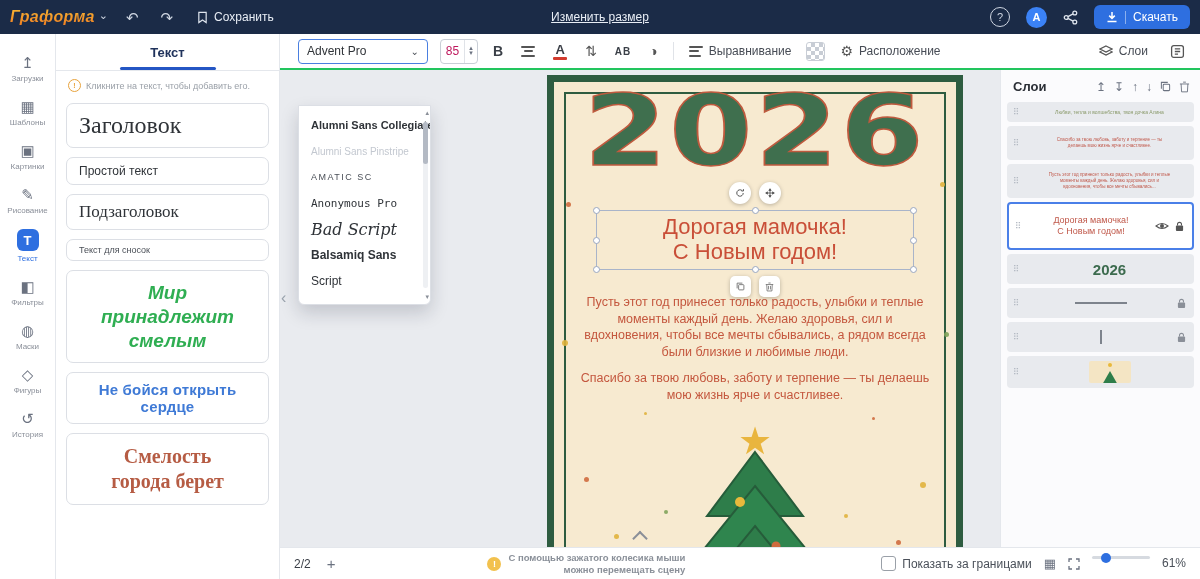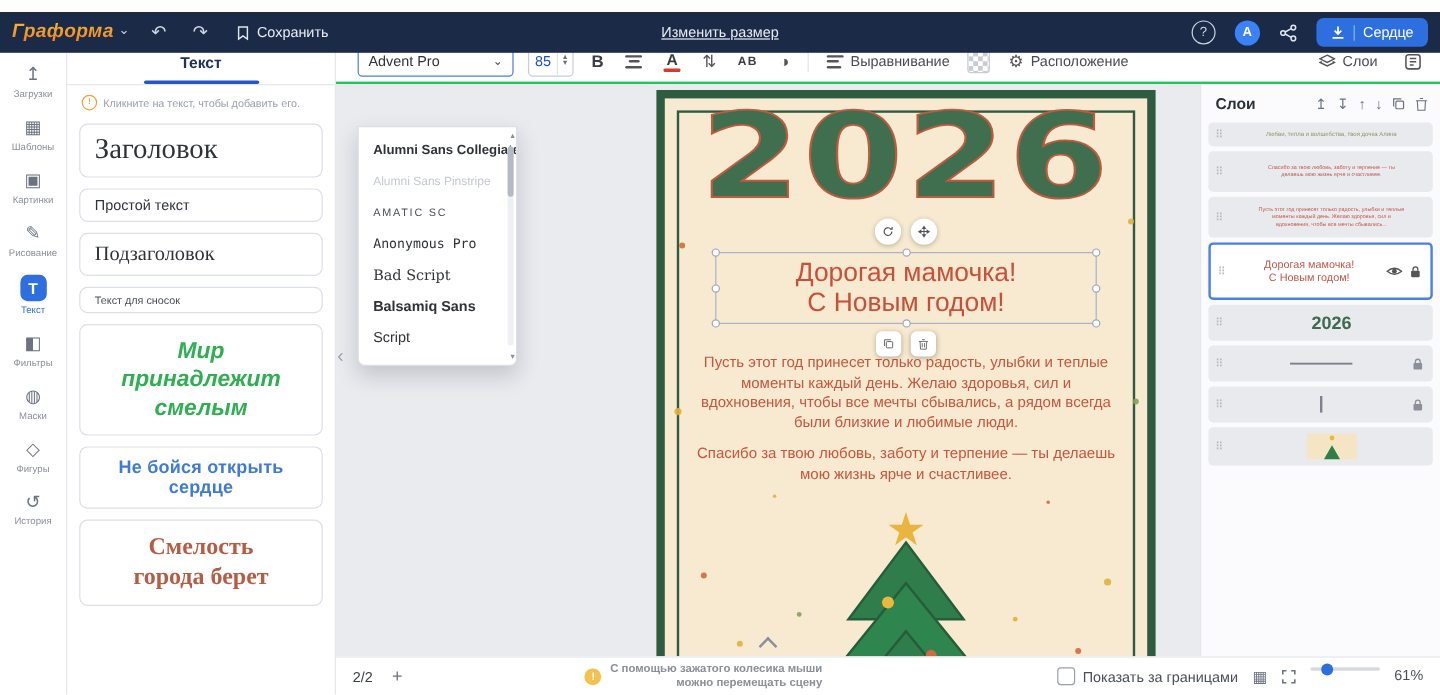--- a/index.html
+++ b/index.html
@@ -1,20 +1,20 @@
 <!DOCTYPE html>
 <html><head>
 <meta charset="utf-8">
 <style>
   html,body{margin:0;padding:0;}
   body{width:1200px;height:579px;overflow:hidden;font-family:"Liberation Sans",sans-serif;background:#fff;position:relative;}
   .app{position:absolute;inset:0;}
 
   
-  .topbar{position:absolute;left:0;top:10px;width:1200px;height:34px;background:#1b2b47;display:flex;align-items:center;padding:0 10px;box-sizing:border-box;z-index:60;}
+  .topbar{position:absolute;left:0;top:0;width:1200px;height:34px;background:#1b2b47;display:flex;align-items:center;padding:0 10px;box-sizing:border-box;z-index:60;}
   .tb-left{display:flex;align-items:center;gap:14px;}
   .logo{display:flex;align-items:center;gap:4px;cursor:pointer;}
   .logo-text{font-style:italic;font-weight:bold;font-size:16px;background:linear-gradient(180deg,#f7b733,#ef7d23);-webkit-background-clip:text;background-clip:text;color:transparent;letter-spacing:0.3px;}
   .logo-caret{color:#cfd6e2;font-size:11px;line-height:1;margin-top:-3px;}
   .tb-icon-btn{background:none;border:none;color:#cfd6e2;font-size:15px;cursor:pointer;padding:2px 4px;line-height:1;}
   .save-btn{display:flex;align-items:center;gap:6px;background:none;border:none;color:#e8edf5;font-size:12px;cursor:pointer;}
   .tb-center{position:absolute;left:0;right:0;top:0;height:34px;display:flex;align-items:center;justify-content:center;pointer-events:none;}
   .resize-link{color:#e8edf5;font-size:12px;text-decoration:underline;pointer-events:auto;cursor:pointer;}
   .tb-right{margin-left:auto;display:flex;align-items:center;gap:16px;}
   .help-circle{width:18px;height:18px;border:1.5px solid #cfd6e2;border-radius:50%;color:#cfd6e2;font-size:11px;display:flex;align-items:center;justify-content:center;cursor:pointer;}
@@ -51,21 +51,21 @@
   .p-brown{color:#b65c44;font-family:"Liberation Serif",serif;font-weight:bold;font-size:20px;text-align:center;}
   .p-brown span{display:block;max-width:150px;margin:0 auto;line-height:1.25;}
 
   
   .main-right{position:absolute;left:280px;top:34px;width:920px;height:545px;display:flex;flex-direction:column;}
   
   .toolbar{height:36px;flex:0 0 36px;background:#fff;border-bottom:2px solid #22c55e;display:flex;align-items:center;padding:0 12px 0 18px;box-sizing:border-box;gap:12px;position:relative;z-index:40;}
   .font-select{width:130px;height:25px;border:1.5px solid #4a7fe0;border-radius:4px;display:flex;align-items:center;justify-content:space-between;padding:0 8px;box-sizing:border-box;font-size:12px;color:#2f3338;cursor:pointer;background:#fff;}
   .font-select .caret{color:#4a4f57;font-size:10px;}
   .size-box{width:38px;height:25px;border:1px solid #c9ced6;border-radius:4px;display:flex;align-items:stretch;box-sizing:border-box;background:#fff;}
-  .size-val{flex:1;display:flex;align-items:center;justify-content:center;font-size:12px;color:#1d4ed8;}
+  .size-val{flex:1;display:flex;align-items:center;justify-content:center;font-size:12px;color:#be185d;}
   .size-steppers{width:12px;border-left:1px solid #e0e3e8;display:flex;flex-direction:column;align-items:center;justify-content:center;line-height:0.7;cursor:pointer;}
   .size-steppers span{font-size:7px;color:#6b7280;}
   .tool-btn{background:none;border:none;cursor:pointer;display:flex;align-items:center;gap:6px;color:#474c55;font-size:12px;padding:2px 3px;}
   .bold-glyph{font-weight:bold;font-size:14px;color:#3a3f47;}
   .bars{display:inline-flex;flex-direction:column;gap:2.5px;align-items:center;}
   .bars i{display:block;height:2px;background:#555;border-radius:1px;}
   .bars.left{align-items:flex-start;}
   .color-a{display:inline-flex;flex-direction:column;align-items:center;line-height:1;}
   .color-a b{font-size:13px;color:#3a3f47;}
   .color-a i{display:block;width:14px;height:3px;background:#d23b2e;margin-top:1px;border-radius:1px;}
@@ -75,21 +75,21 @@
   .checker{width:17px;height:17px;border:1px solid #c9ced6;border-radius:3px;background:repeating-conic-gradient(#c8cdd5 0 25%,#ffffff 0 50%);background-size:8px 8px;cursor:pointer;}
   .toolbar-right{margin-left:auto;display:flex;align-items:center;gap:16px;}
 
   
   .font-dropdown{position:absolute;left:18px;top:71px;width:133px;height:200px;background:#fff;border:1px solid #dcdfe5;border-radius:0 0 6px 6px;box-shadow:0 8px 18px rgba(20,30,50,0.18);z-index:55;box-sizing:border-box;padding:6px 0;}
   .fd-item{height:26px;display:flex;align-items:center;padding:0 12px;cursor:pointer;color:#2f3338;white-space:nowrap;overflow:hidden;}
   .fd-f0{font-weight:bold;font-size:11px;}
   .fd-f1{color:#c3c8d0;font-size:10px;}
   .fd-f2{font-size:9px;letter-spacing:1.5px;text-transform:uppercase;color:#4a4f57;}
   .fd-f3{font-family:"DejaVu Sans Mono",monospace;font-size:11px;}
-  .fd-f4{font-family:"DejaVu Serif",serif;font-size:12px;}
+  .fd-f4{font-family:"DejaVu Serif",serif;font-style:italic;font-size:16px;}
   .fd-f5{font-weight:bold;font-size:12px;}
   .fd-f6{font-size:12px;}
   .fd-scrollbar{position:absolute;right:2px;top:16px;bottom:16px;width:5px;background:#eef0f3;border-radius:3px;cursor:pointer;}
   .fd-thumb{position:absolute;top:0;left:0;width:5px;height:42px;background:#b4bac4;border-radius:3px;}
   .fd-up{position:absolute;right:1px;top:3px;font-size:7px;color:#8a8f98;}
   .fd-down{position:absolute;right:1px;bottom:3px;font-size:7px;color:#8a8f98;}
 
   
   .work-row{flex:1;display:flex;min-height:0;position:relative;}
   .canvas-area{flex:1;background:#e9ebef;position:relative;overflow:hidden;}
@@ -190,21 +190,21 @@
             <circle cx="3" cy="7" r="1.8"></circle>
             <circle cx="11" cy="11.2" r="1.8"></circle>
             <path d="M4.6 6.2 9.4 3.6M4.6 7.8l4.8 2.6"></path>
           </svg>
       </span>
       <button class="download-btn">
         <svg viewBox="0 0 12 12" width="12" height="12" fill="none" stroke="#ffffff" stroke-width="1.5">
             <path d="M6 1v6M3.2 4.6 6 7.4 8.8 4.6M1.5 10.5h9"></path>
           </svg>
         <span class="dl-sep"></span>
-        <span>Сердце</span>
+        <span>Скачать</span>
       </button>
     </div>
   </header>
 
   <nav class="rail">
     <div class="rail-item">
       <span class="rail-icon">↥</span>
       <span class="rail-label">Загрузки</span>
     </div>
     <div class="rail-item">

